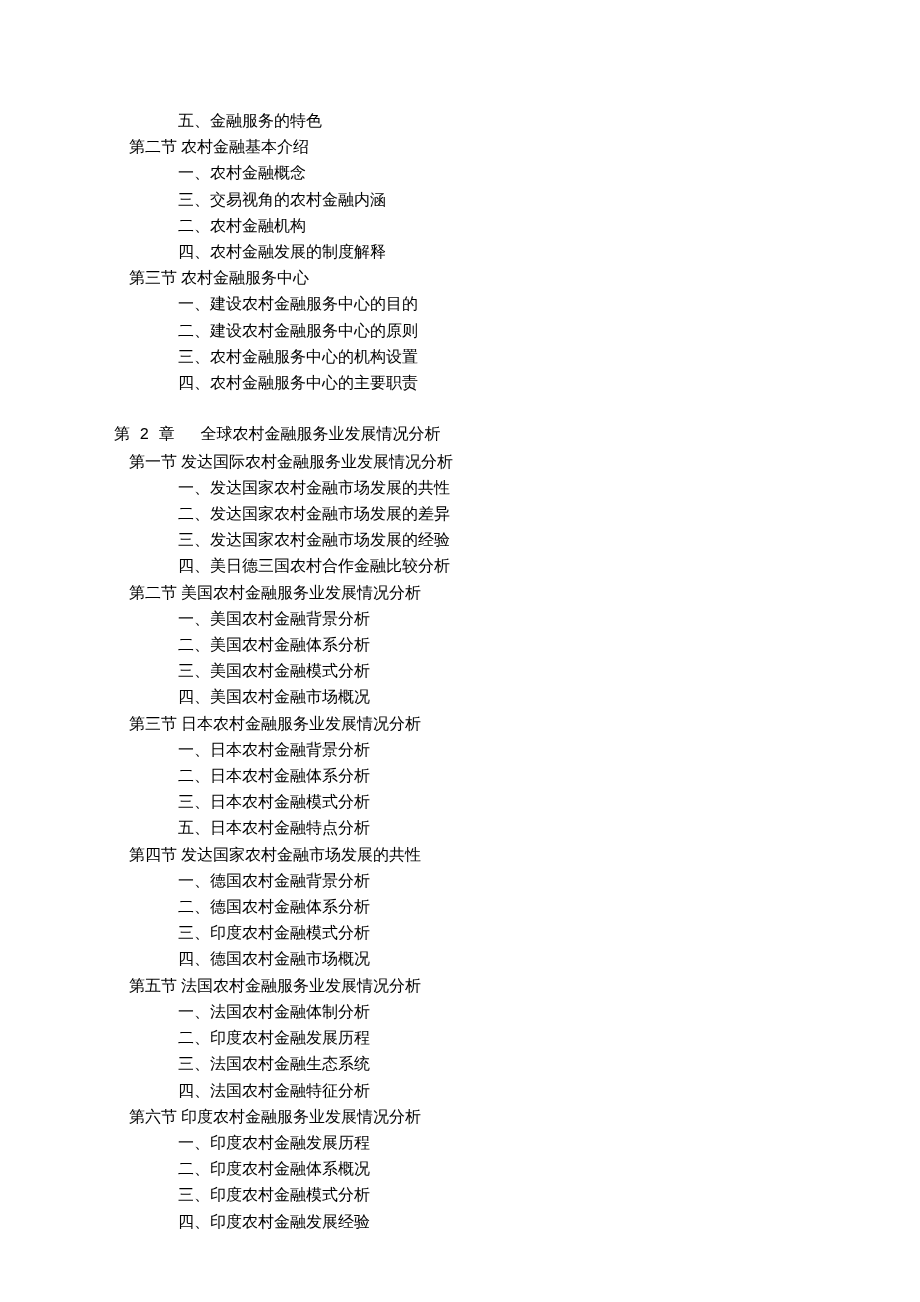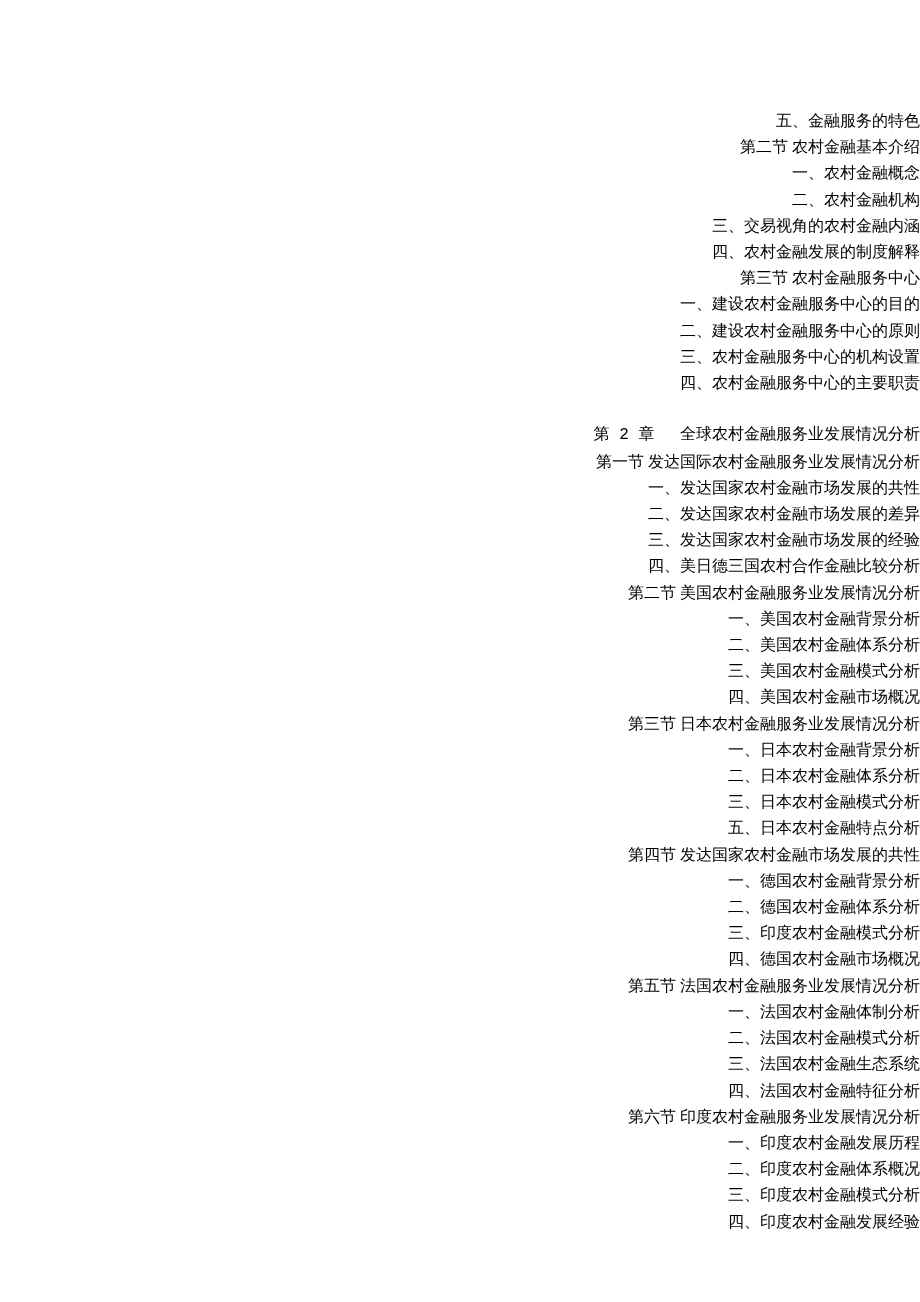--- a/index.html
+++ b/index.html
@@ -27,32 +27,31 @@
     .level-1 {
       padding-left: 0px;
       margin-left: -15px;
       font-family: Liberation Mono, monospace;
     }
     .blank-line {
       height: 26.2px;
     }
     .entry {
       white-space: pre;
-      text-align: right;
     }
   </style>
 </head>
 <body>
 
 <div id="container">
     <div class="entry level-3">五、金融服务的特色</div>
     <div class="entry level-2">第二节 农村金融基本介绍</div>
     <div class="entry level-3">一、农村金融概念</div>
+    <div class="entry level-3">三、交易视角的农村金融内涵</div>
     <div class="entry level-3">二、农村金融机构</div>
-    <div class="entry level-3">三、交易视角的农村金融内涵</div>
     <div class="entry level-3">四、农村金融发展的制度解释</div>
     <div class="entry level-2">第三节 农村金融服务中心</div>
     <div class="entry level-3">一、建设农村金融服务中心的目的</div>
     <div class="entry level-3">二、建设农村金融服务中心的原则</div>
     <div class="entry level-3">三、农村金融服务中心的机构设置</div>
     <div class="entry level-3">四、农村金融服务中心的主要职责</div>
     <div class="blank-line"></div>
     <div class="entry level-1">第 2 章　 全球农村金融服务业发展情况分析</div>
     <div class="entry level-2">第一节 发达国际农村金融服务业发展情况分析</div>
     <div class="entry level-3">一、发达国家农村金融市场发展的共性</div>
@@ -69,21 +68,21 @@
     <div class="entry level-3">二、日本农村金融体系分析</div>
     <div class="entry level-3">三、日本农村金融模式分析</div>
     <div class="entry level-3">五、日本农村金融特点分析</div>
     <div class="entry level-2">第四节 发达国家农村金融市场发展的共性</div>
     <div class="entry level-3">一、德国农村金融背景分析</div>
     <div class="entry level-3">二、德国农村金融体系分析</div>
     <div class="entry level-3">三、印度农村金融模式分析</div>
     <div class="entry level-3">四、德国农村金融市场概况</div>
     <div class="entry level-2">第五节 法国农村金融服务业发展情况分析</div>
     <div class="entry level-3">一、法国农村金融体制分析</div>
-    <div class="entry level-3">二、法国农村金融模式分析</div>
+    <div class="entry level-3">二、印度农村金融发展历程</div>
     <div class="entry level-3">三、法国农村金融生态系统</div>
     <div class="entry level-3">四、法国农村金融特征分析</div>
     <div class="entry level-2">第六节 印度农村金融服务业发展情况分析</div>
     <div class="entry level-3">一、印度农村金融发展历程</div>
     <div class="entry level-3">二、印度农村金融体系概况</div>
     <div class="entry level-3">三、印度农村金融模式分析</div>
     <div class="entry level-3">四、印度农村金融发展经验</div>
   </div>
 
 </body></html>

